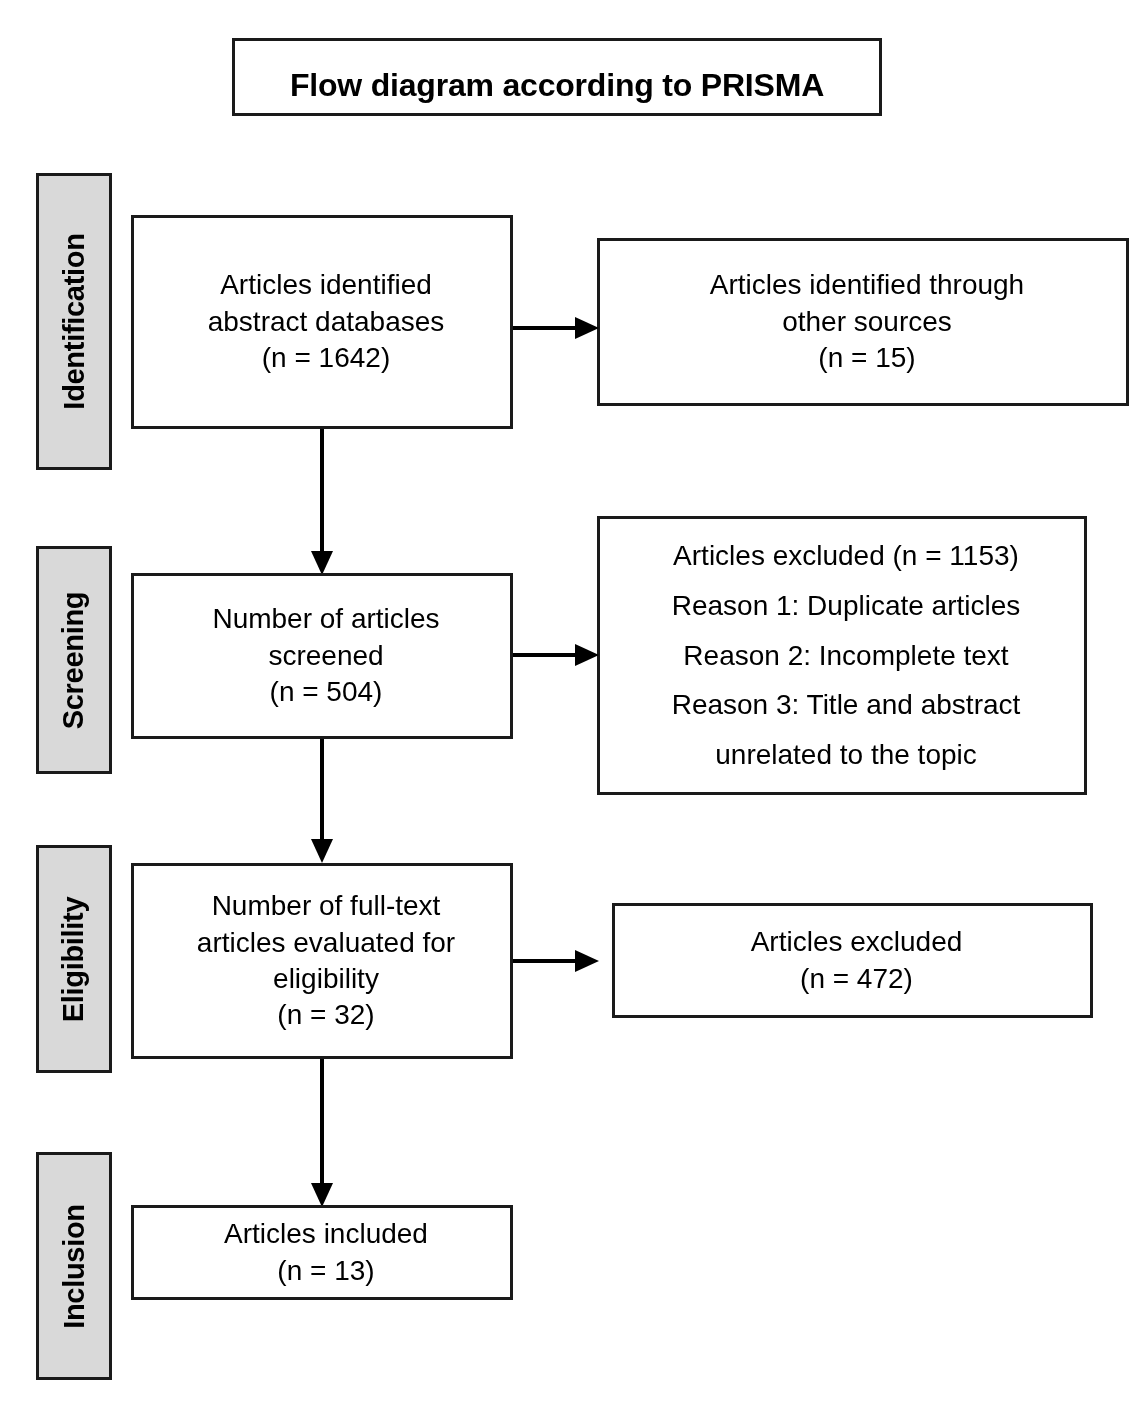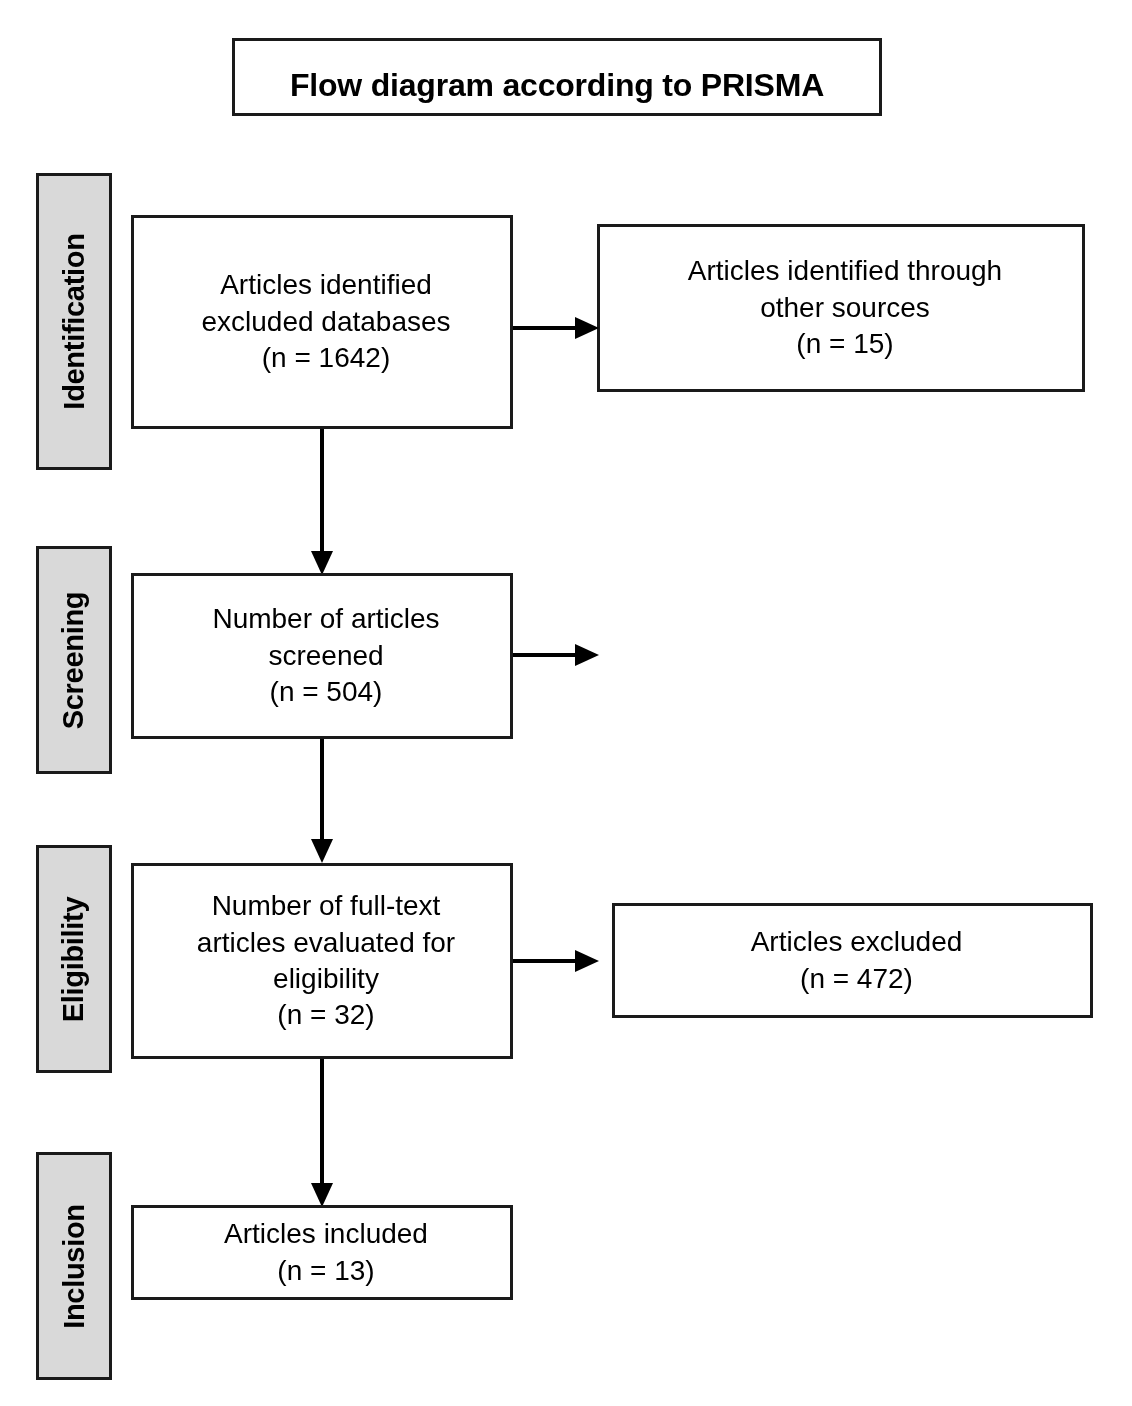--- a/index.html
+++ b/index.html
@@ -114,25 +114,25 @@
   <div class="stage-box" style="left:36px; top:845px; width:76px; height:228px;">
     <span class="stage-label">Eligibility</span>
   </div>
 
   <div class="stage-box" style="left:36px; top:1152px; width:76px; height:228px;">
     <span class="stage-label">Inclusion</span>
   </div>
 
   <div class="node-box" style="left:131px; top:215px; width:382px; height:214px;">
     <span class="node-line">Articles identified</span>
-    <span class="node-line">excluded databases</span>
+    <span class="node-line">abstract databases</span>
     <span class="node-line">(n = 1642)</span>
   </div>
 
-  <div class="node-box" style="left:597px; top:224px; width:488px; height:168px;text-align:center;">
+  <div class="node-box" style="left:597px; top:238px; width:532px; height:168px;text-align:center;">
     <span class="node-line">Articles identified through</span>
     <span class="node-line">other sources</span>
     <span class="node-line">(n = 15)</span>
   </div>
 
   <div class="arrow" style="left:513px; top:316px;">
     <svg width="86" height="24" viewBox="0 0 86 24">
       <line x1="0" y1="12" x2="64" y2="12" stroke="#000000" stroke-width="4"></line>
       <polygon points="62,1 86,12 62,23" fill="#000000"></polygon>
     </svg>
@@ -144,20 +144,27 @@
       <polygon points="1,122 23,122 12,146" fill="#000000"></polygon>
     </svg>
   </div>
 
   <div class="node-box" style="left:131px; top:573px; width:382px; height:166px;">
     <span class="node-line">Number of articles</span>
     <span class="node-line">screened</span>
     <span class="node-line">(n = 504)</span>
   </div>
 
+  <div class="node-box wide-spacing" style="left:597px; top:516px; width:490px; height:279px;">
+    <span class="node-line">Articles excluded (n = 1153)</span>
+    <span class="node-line">Reason 1: Duplicate articles</span>
+    <span class="node-line">Reason 2: Incomplete text</span>
+    <span class="node-line">Reason 3: Title and abstract</span>
+    <span class="node-line">unrelated to the topic</span>
+  </div>
 
   <div class="arrow" style="left:513px; top:643px;">
     <svg width="86" height="24" viewBox="0 0 86 24">
       <line x1="0" y1="12" x2="64" y2="12" stroke="#000000" stroke-width="4"></line>
       <polygon points="62,1 86,12 62,23" fill="#000000"></polygon>
     </svg>
   </div>
 
   <div class="arrow" style="left:310px; top:739px;">
     <svg width="24" height="124" viewBox="0 0 24 124">

